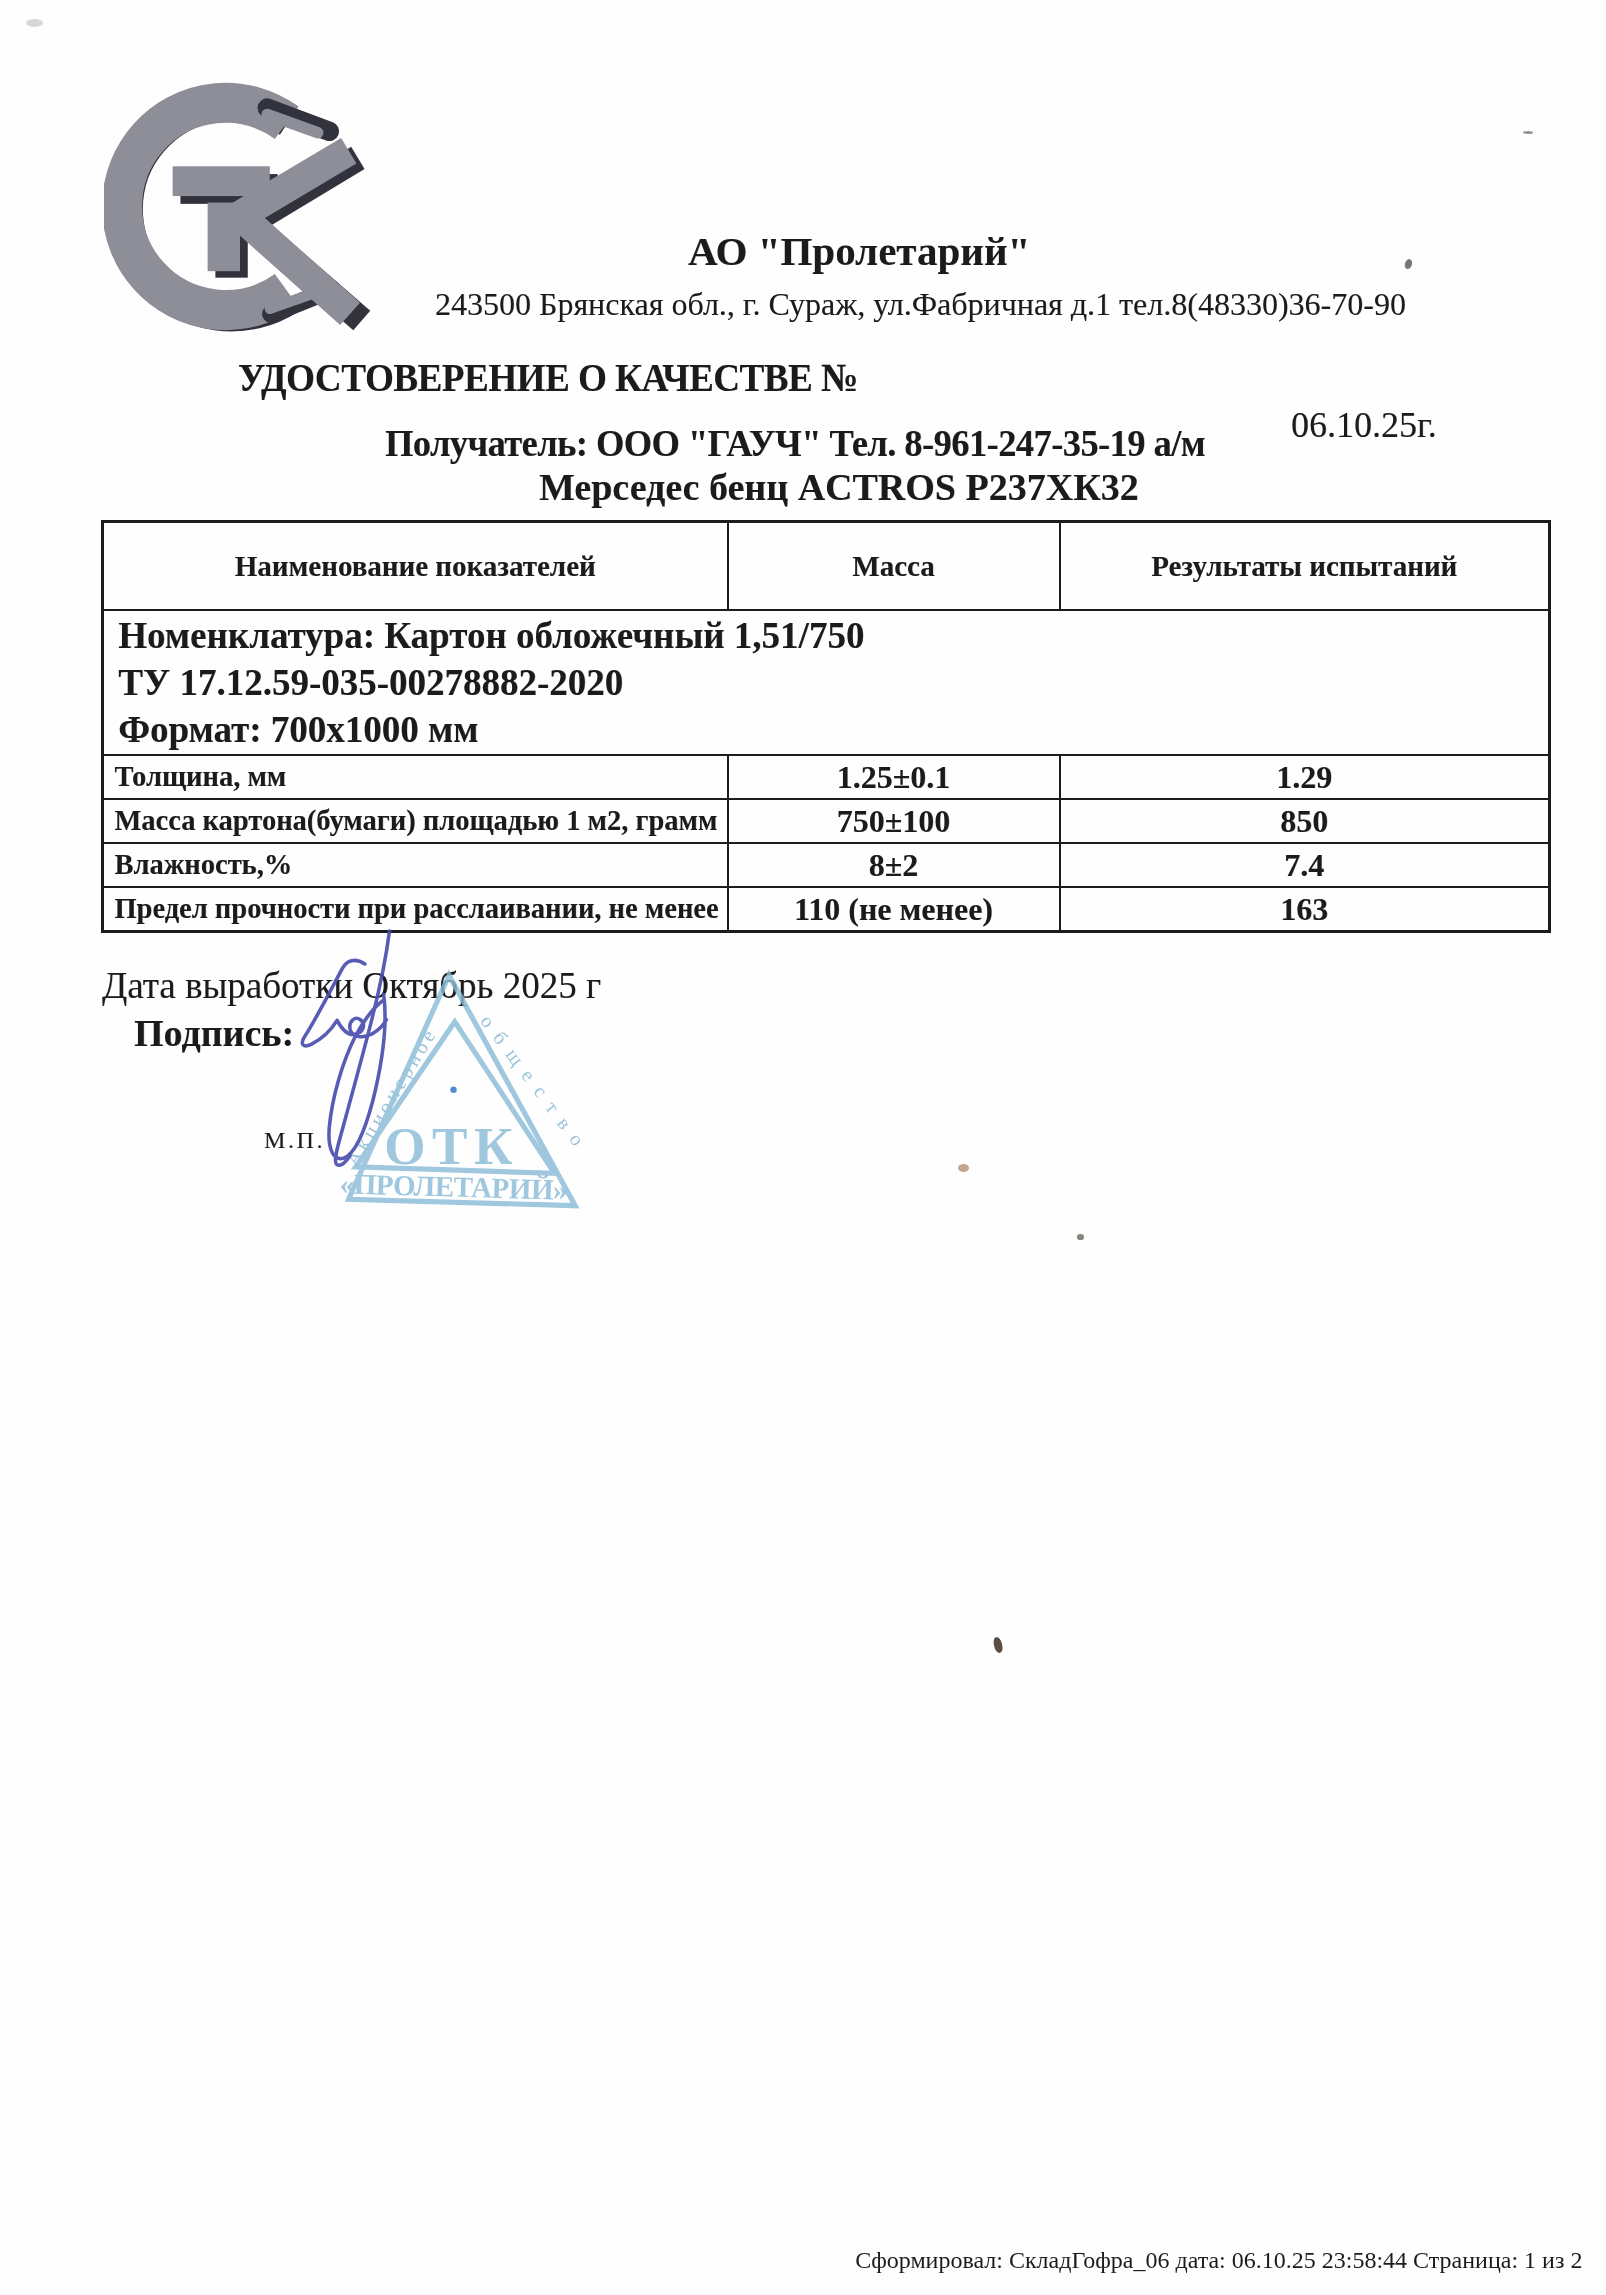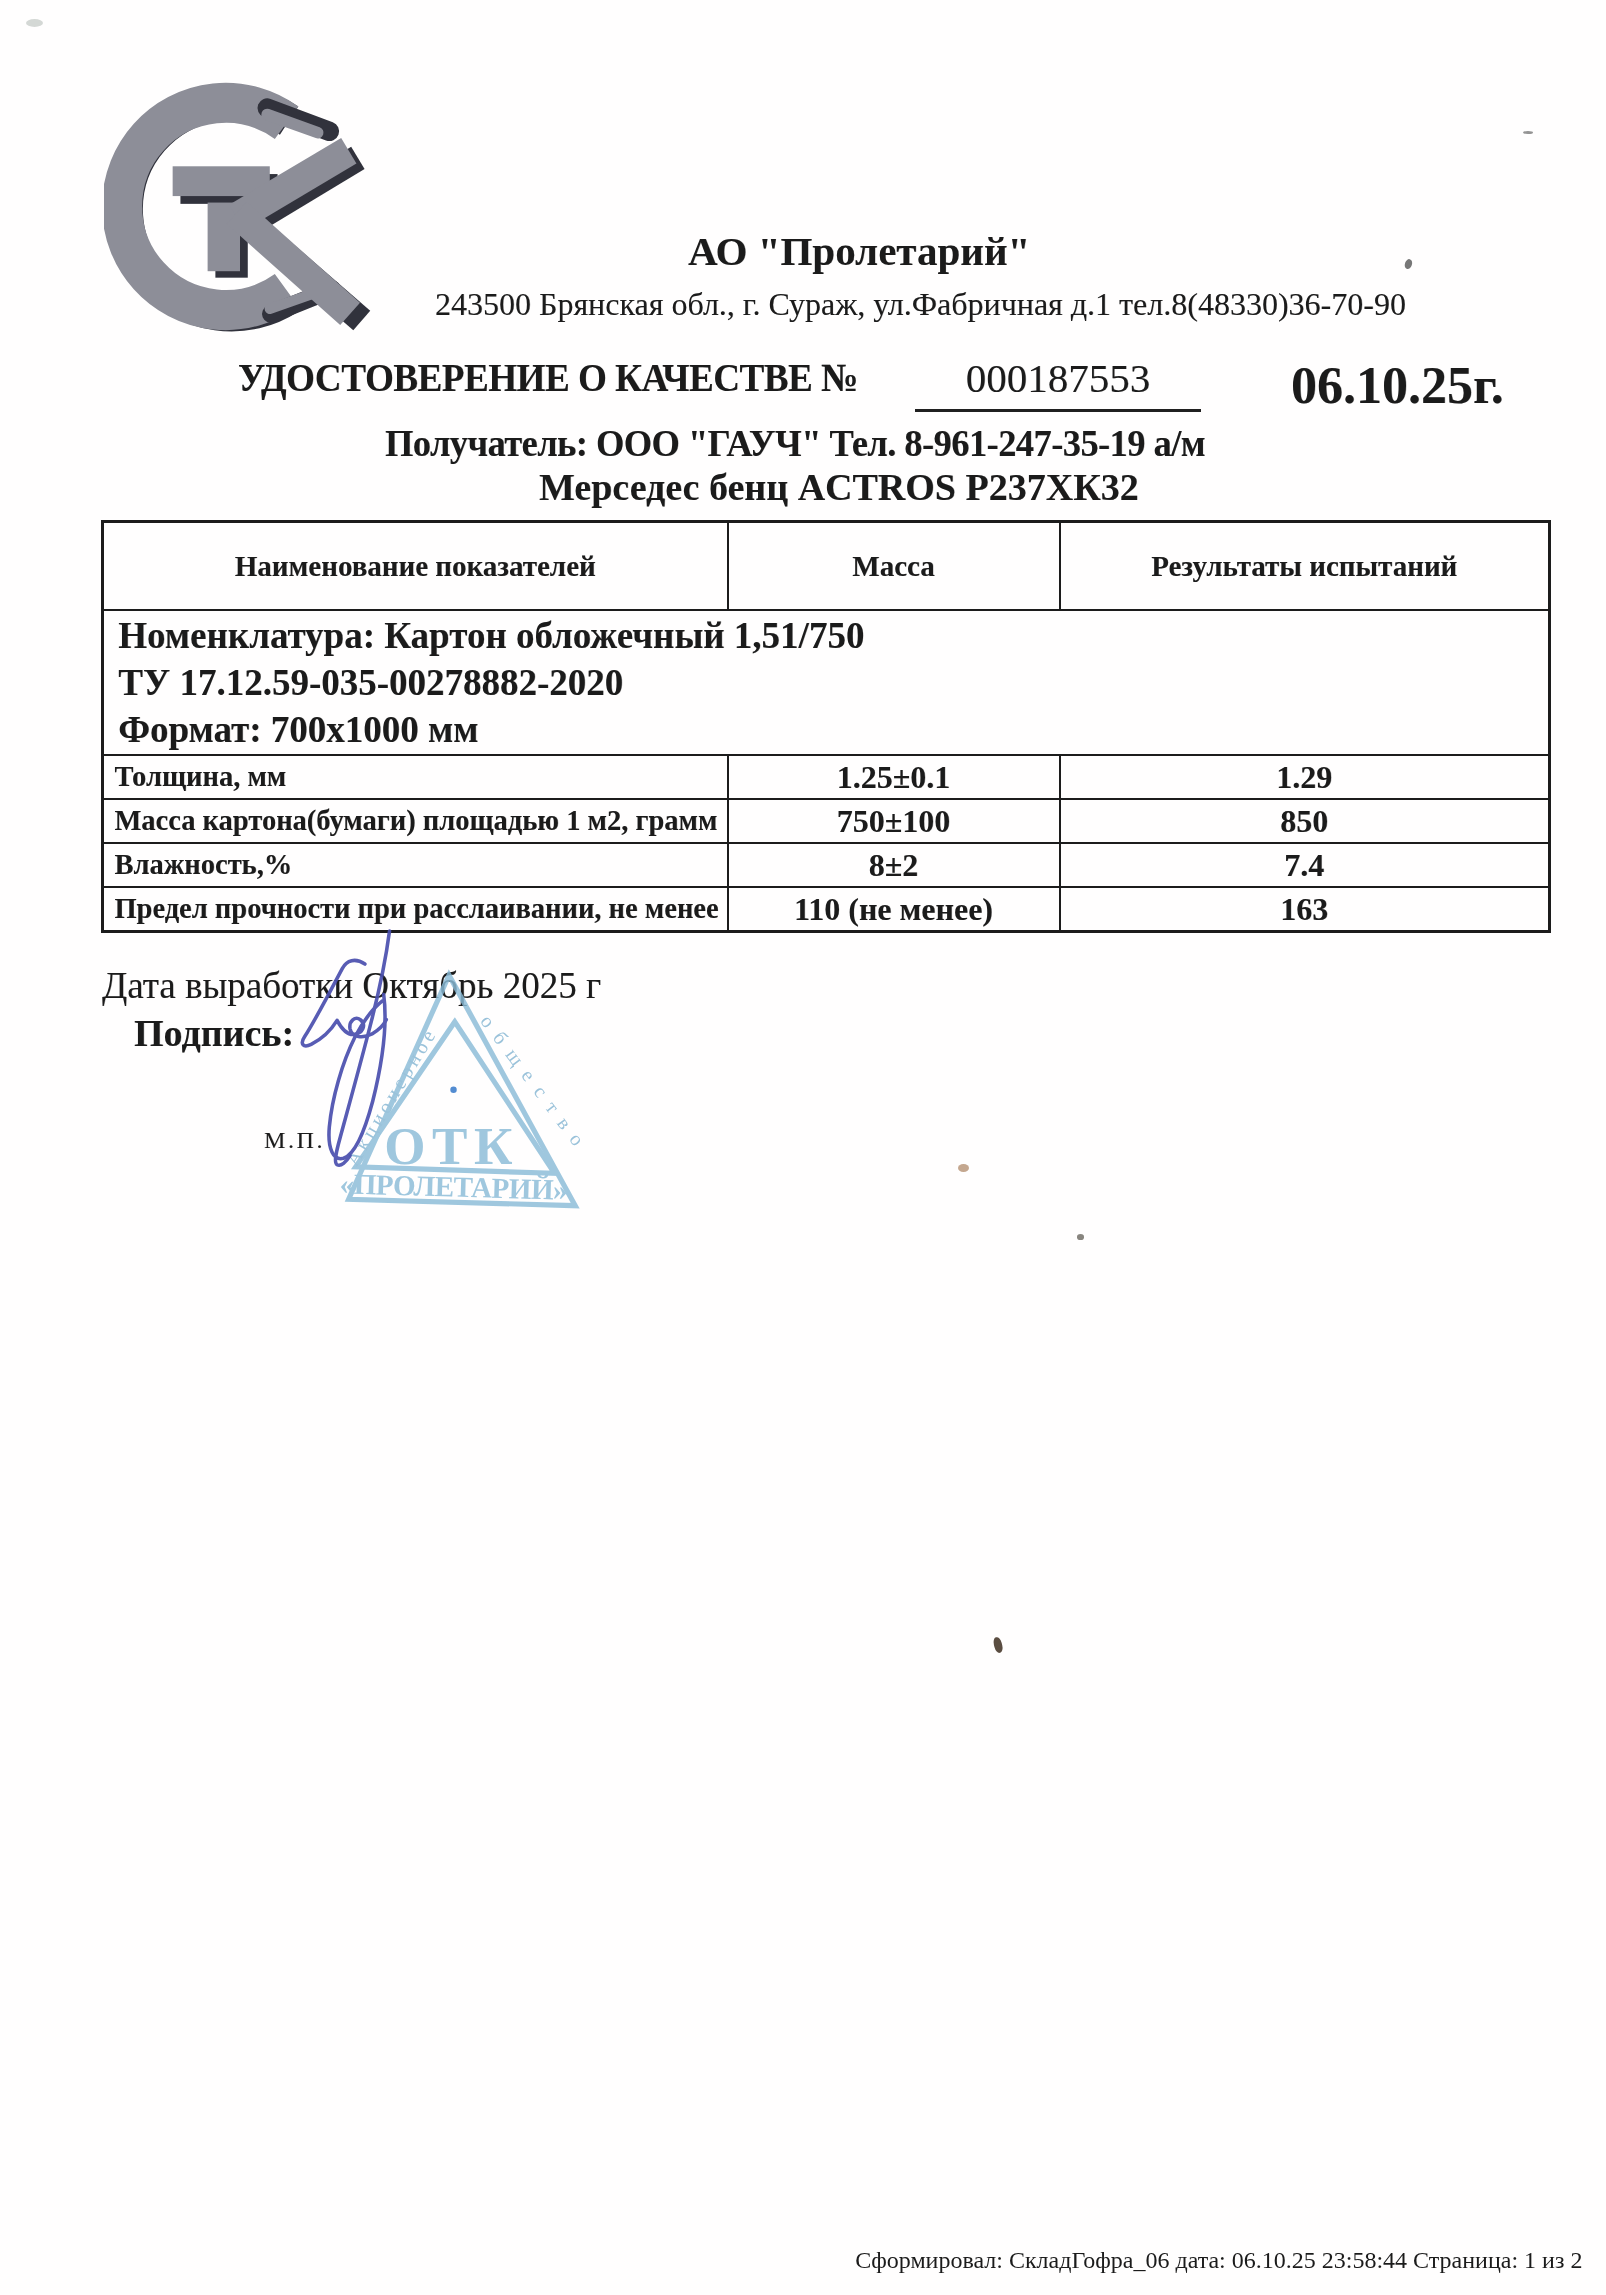--- a/index.html
+++ b/index.html
@@ -6,21 +6,21 @@
   #page{position:relative;width:1607px;height:2295px;background:#fffefe;overflow:hidden;
         font-family:"Liberation Serif","DejaVu Serif",serif;color:#1b1b1b;}
   .abs{position:absolute;white-space:nowrap;}
   .soft{text-shadow:0.4px 0.4px 0.6px rgba(25,25,25,.32);}
   
   .company{font-size:41px;font-weight:bold;}
   .address{font-size:32px;}
   
   .title-label{font-size:40px;font-weight:bold;transform:scaleX(.93);transform-origin:left center;letter-spacing:-0.6px;}
   .title-number{font-size:41px;width:286px;text-align:center;border-bottom:3.9px solid #202020;padding-bottom:6.5px;}
-  .title-date{font-size:52px;font-weight:bold;}
+  .title-date{font-size:36px;font-weight:normal;margin-top:48px;}
   .recipient{font-size:38px;font-weight:bold;transform:scaleX(.96);transform-origin:left center;letter-spacing:-0.6px;}
   .vehicle{font-size:38px;font-weight:bold;}
   
   table.qtable{position:absolute;left:101px;top:520px;width:1447px;border-collapse:collapse;table-layout:fixed;}
   .qtable td,.qtable th{border:2.6px solid #1c1c1c;overflow:hidden;}
   table.qtable{border:3.9px solid #1c1c1c;}
   .qtable th{height:84px;font-size:29px;font-weight:bold;text-align:center;vertical-align:middle;margin-left:16px;}
   .nomen-cell{height:141px;vertical-align:middle;padding-left:14.3px;}
   .nomen-line{font-size:37px;font-weight:bold;line-height:47px;}
   .drow td{height:40px;vertical-align:middle;}
@@ -59,21 +59,20 @@
       <path d="M 220,240 L 398,394" stroke="#31323c" stroke-width="40" fill="none"></path>
       <path d="M 205,235 L 378,132" stroke="#8d8e98" stroke-width="46" fill="none"></path>
       <path d="M 205,228 L 380,384" stroke="#8d8e98" stroke-width="46" fill="none"></path>
     </g>
   </svg>
 
   <div class="abs soft company" style="left:688px;top:227px;">АО "Пролетарий"</div>
   <div class="abs soft address" style="left:435px;top:286px;">243500 Брянская обл., г. Сураж, ул.Фабричная д.1 тел.8(48330)36-70-90</div>
 
   <div class="abs soft title-label" style="left:238px;top:354px;">УДОСТОВЕРЕНИЕ О КАЧЕСТВЕ №</div>
-  <div class="abs soft title-number" style="left:915px;top:354px;">000187553</div>
   <div class="abs soft title-date" style="left:1291px;top:356px;">06.10.25г.</div>
 
   <div class="abs soft recipient" style="left:385px;top:421px;">Получатель: ООО "ГАУЧ" Тел. 8-961-247-35-19 а/м</div>
   <div class="abs soft vehicle" style="left:539px;top:465px;">Мерседес бенц ACTROS Р237ХК32</div>
 
   <table class="qtable soft">
     <colgroup>
         <col style="width:625px">
         <col style="width:332px">
         <col style="width:490px">

